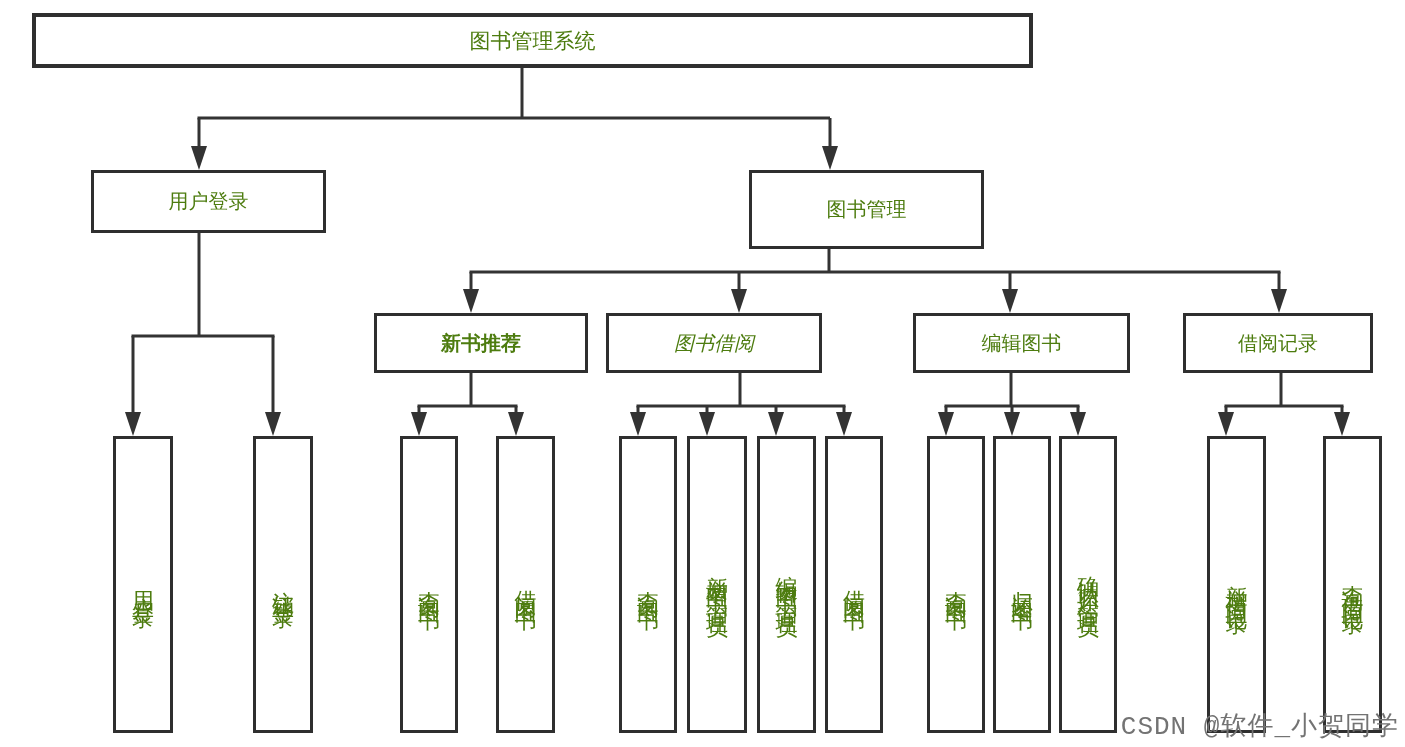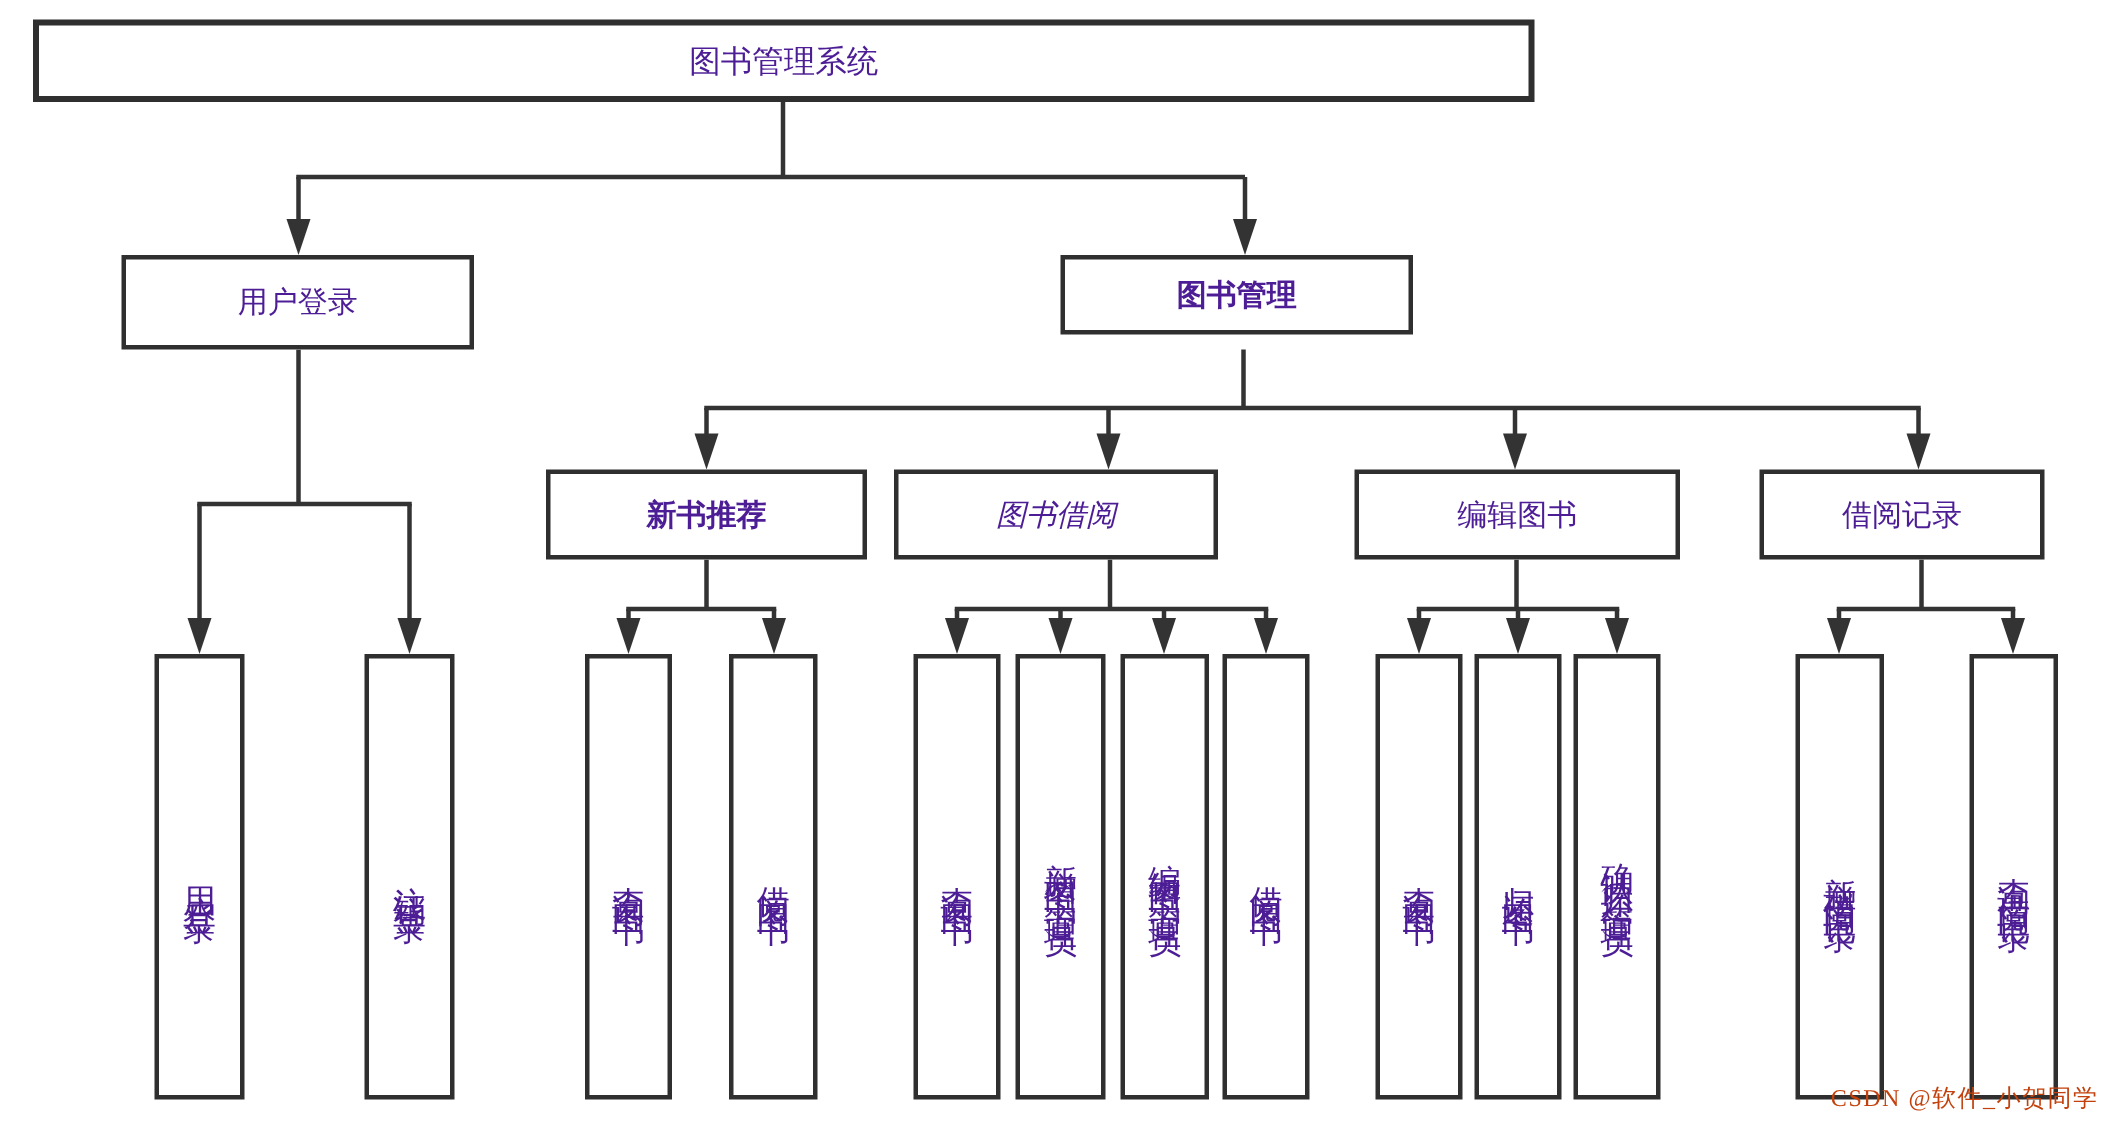--- a/index.html
+++ b/index.html
@@ -3,33 +3,33 @@
 <meta charset="utf-8">
 <style>
   html, body { margin:0; padding:0; background:#ffffff; }
   .canvas {
     position:relative; width:1405px; height:747px; background:#ffffff;
     font-family:"Liberation Sans", sans-serif; overflow:hidden;
   }
   .wires { position:absolute; left:0; top:0; width:1405px; height:747px; pointer-events:none; }
   .node {
     position:absolute; box-sizing:border-box; background:#ffffff;
-    border:3px solid #2f2f2f; color:#4c1d95;
+    border:3px solid #2f2f2f; color:#4d7c0f;
     display:flex; align-items:center; justify-content:center;
-    font-size:20px; white-space:nowrap;
+    font-size:20px; white-space:nowrap;margin-left:10px;
   }
   .root { border-width:4px; font-size:21px; }
   .vnode {
     writing-mode:vertical-rl; text-orientation:mixed;
     font-size:22px; letter-spacing:6px; white-space:normal;
   }
   .watermark {
     position:absolute; right:6px; bottom:4px; z-index:6;
-    color:#c2410c; font-size:16px; letter-spacing:1px;
-    font-family:Liberation Serif, serif;
+    color:#737373; font-size:26px; letter-spacing:1px;
+    font-family:Liberation Mono, monospace;
   }
 </style>
 </head>
 <body>
 
 <div class="canvas">
 
   <svg class="wires" viewBox="0 0 1405 747" xmlns="http://www.w3.org/2000/svg">
     <g stroke="#333333" stroke-width="3" fill="none">
 
@@ -92,21 +92,21 @@
       <polygon points="1004,412 1020,412 1012,436"></polygon>
       <polygon points="1070,412 1086,412 1078,436"></polygon>
       <polygon points="1218,412 1234,412 1226,436"></polygon>
       <polygon points="1334,412 1350,412 1342,436"></polygon>
     </g>
   </svg>
 
   <div class="node root" style="left:22px; top:13px; width:1001px; height:55px;">图书管理系统</div>
 
   <div class="node" style="left:81px; top:170px; width:235px; height:63px;">用户登录</div>
-  <div class="node" style="left:707px; top:170px; width:235px; height:53px;font-weight:bold;">图书管理</div>
+  <div class="node" style="left:739px; top:170px; width:235px; height:79px;">图书管理</div>
 
   <div class="node" style="left:364px; top:313px; width:214px; height:60px;font-weight:bold;">新书推荐</div>
   <div class="node" style="left:596px; top:313px; width:216px; height:60px;font-style:italic;">图书借阅</div>
   <div class="node" style="left:903px; top:313px; width:217px; height:60px;">编辑图书</div>
   <div class="node" style="left:1173px; top:313px; width:190px; height:60px;">借阅记录</div>
 
   <div class="node vnode" style="left:103px; top:436px; width:60px; height:297px;">用户登录</div>
   <div class="node vnode" style="left:243px; top:436px; width:60px; height:297px;">注销登录</div>
 
   <div class="node vnode" style="left:390px; top:436px; width:58px; height:297px;">查询图书</div>

